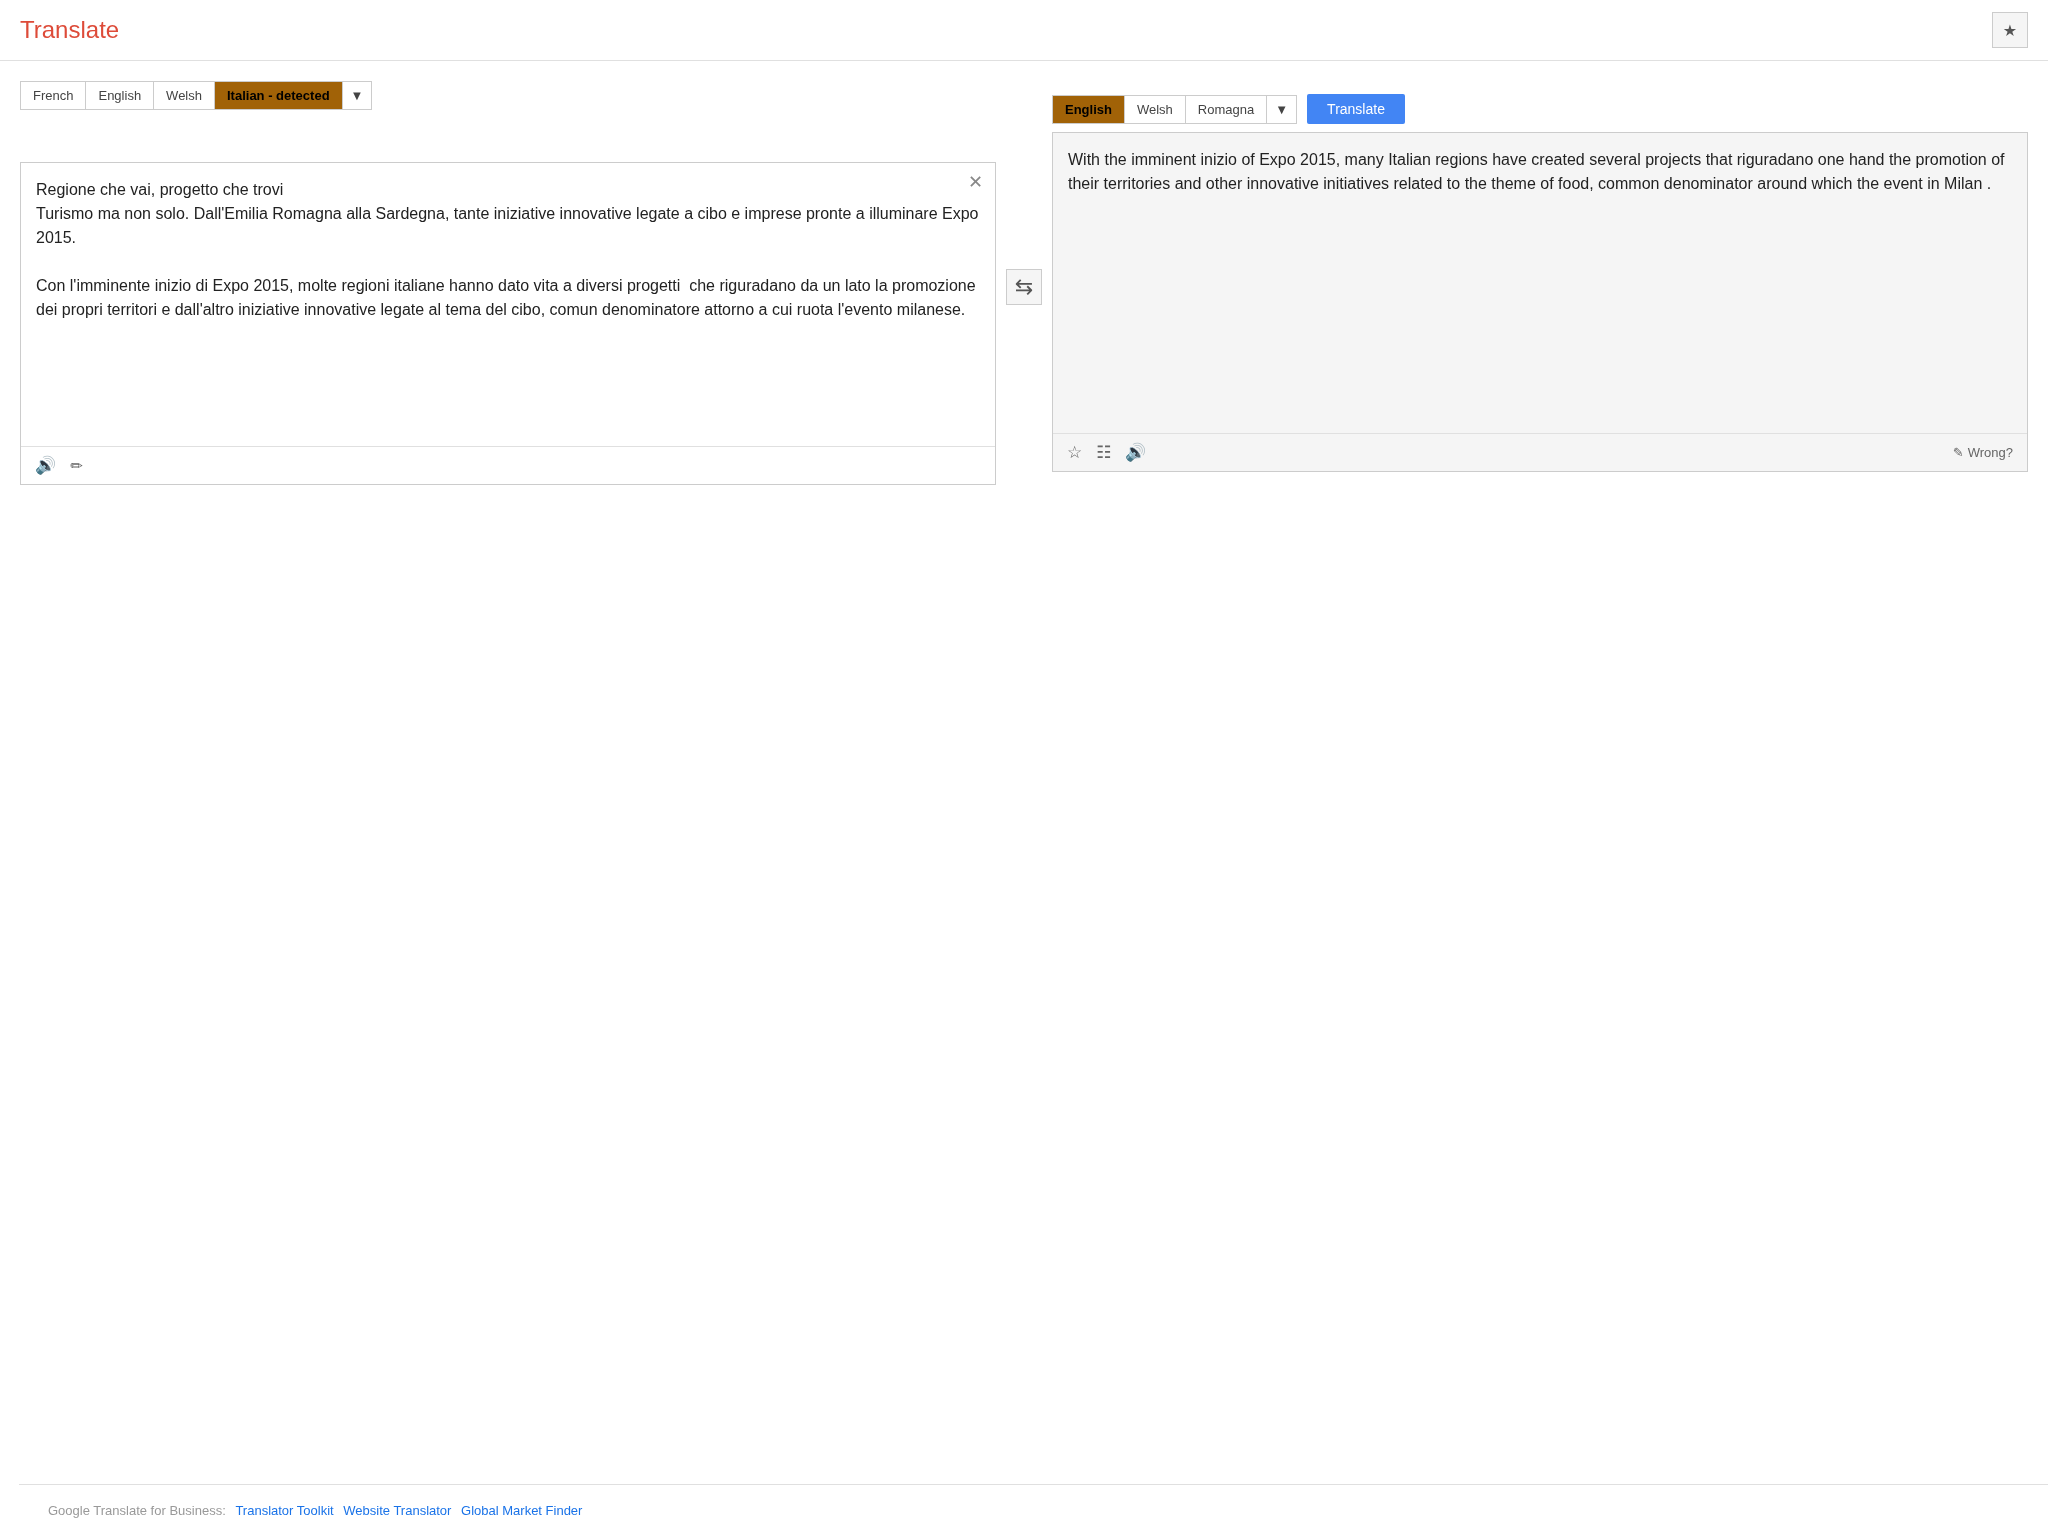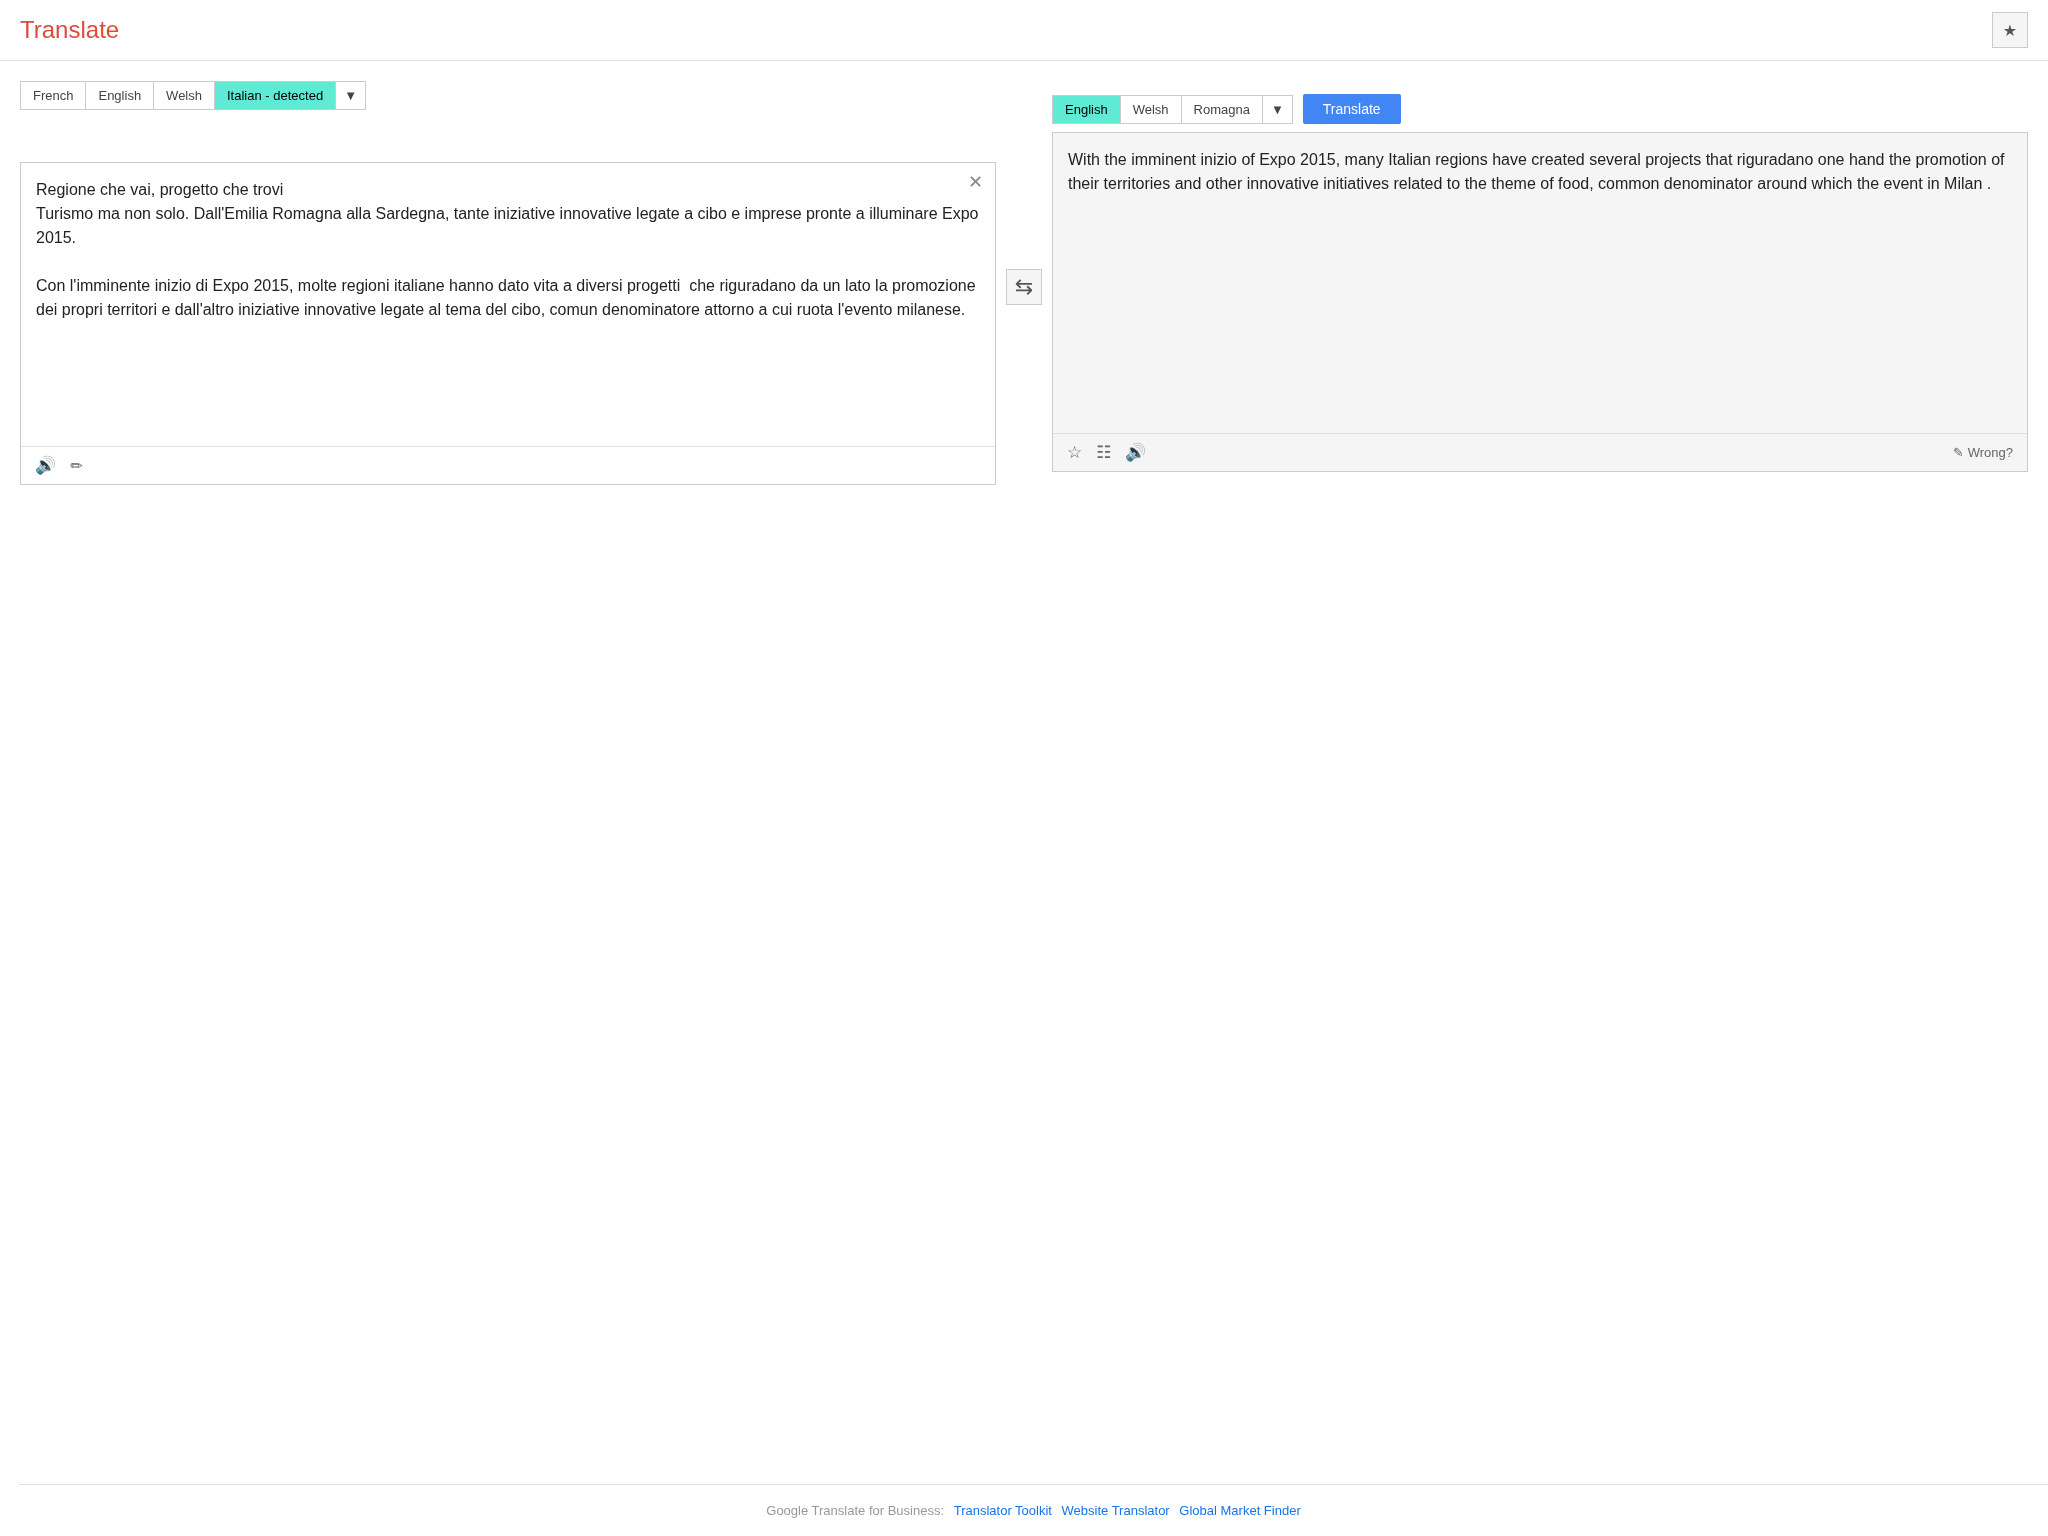--- a/index.html
+++ b/index.html
@@ -64,23 +64,23 @@
     .lang-btn {
       padding: 6px 12px;
       border: 1px solid #ccc;
       background: #fff;
       cursor: pointer;
       font-size: 13px;
       color: #444;
       margin-right: -1px;
     }
     .lang-btn.active {
-      background: #5eead4;
+      background: #a16207;
       color: #000;
-      font-weight: normal;
+      font-weight: bold;
     }
     .lang-dropdown {
       padding: 6px 8px;
       border: 1px solid #ccc;
       background: #fff;
       cursor: pointer;
       font-size: 13px;
       color: #444;
     }
     .translate-btn {
@@ -179,21 +179,21 @@
       justify-content: center;
       border: 1px solid #ccc;
       background: #f5f5f5;
     }
     .footer {
       position: fixed;
       bottom: 0;
       left: 0;
       right: 0;
       padding: 18px 29px;
-      text-align: center;
+      text-align: left;
       font-size: 13px;
       color: #999;
       border-top: 1px solid #e0e0e0;
       background: #fff;
       margin-left: 19px;
     }
     .footer-link {
       color: #1a73e8;
       text-decoration: none;
       margin-left: 6px;

